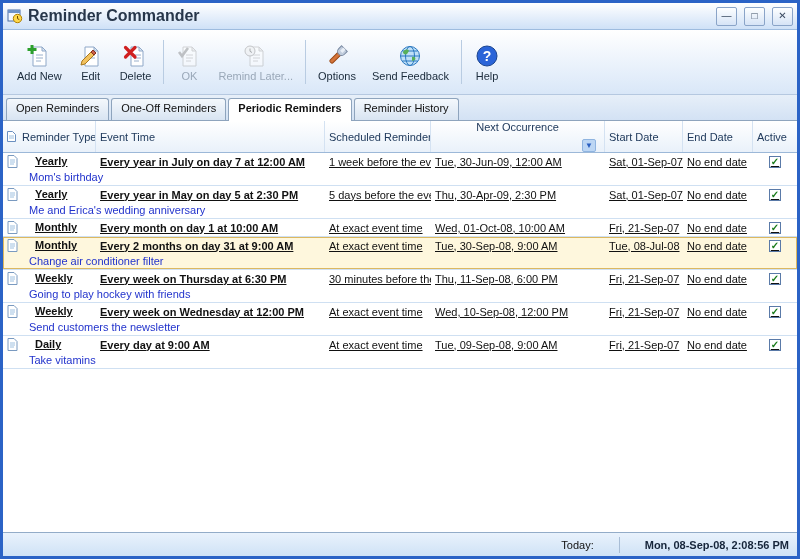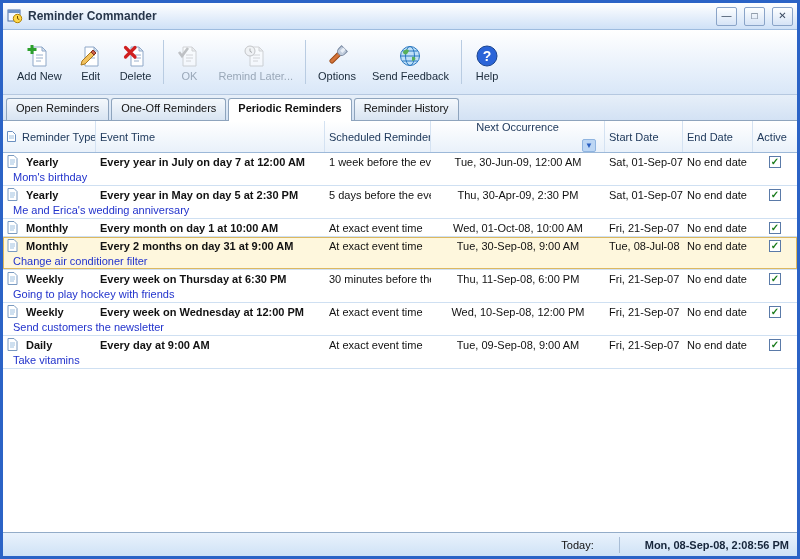--- a/index.html
+++ b/index.html
@@ -1,21 +1,21 @@
 <!DOCTYPE html>
 <html><head>
 <meta charset="utf-8">
 <style>
   html,body{margin:0;padding:0;}
   body{width:800px;height:559px;font-family:"Liberation Sans",sans-serif;font-size:11px;color:#111;background:#fff;overflow:hidden;}
   .window{position:absolute;top:0;left:0;width:800px;height:559px;box-sizing:border-box;border:3px solid #2b63c6;display:flex;flex-direction:column;background:#fff;}
 
   
   .titlebar{flex:0 0 26px;background:linear-gradient(#ffffff,#cfe1f7);display:flex;align-items:center;padding:0 4px;gap:5px;border-bottom:1px solid #9ebcdf;}
-  .title-text{font-weight:bold;color:#27364a;font-size:12px;flex:1;}
+  .title-text{font-weight:bold;color:#27364a;font-size:16px;flex:1;}
   .win-btn{width:19px;height:17px;border:1px solid #8aa4c8;background:linear-gradient(#fdfeff,#d6e4f6);display:flex;align-items:center;justify-content:center;font-size:10px;color:#3a4a60;margin-left:2px;border-radius:2px;line-height:1;}
 
   
   .toolbar{flex:0 0 60px;background:linear-gradient(#ffffff,#d9e7f8);display:flex;align-items:center;padding:2px 4px 2px 6px;border-bottom:1px solid #b5c8e0;}
   .tb-btn{display:flex;flex-direction:column;align-items:center;justify-content:center;gap:1px;padding:3px 7px 2px;border:1px solid transparent;border-radius:3px;color:#1a2a3a;}
   .tb-btn .lbl{white-space:nowrap;}
   .tb-btn.disabled{color:#9aa8b8;}
   .tb-btn.disabled svg{opacity:.45;filter:grayscale(1);}
   .tb-sep{width:1px;height:44px;background:#b9cce2;margin:0 4px;flex:0 0 1px;}
 
@@ -29,24 +29,24 @@
   .hcell{display:flex;align-items:center;padding:0 4px;border-right:1px solid #d4e2f2;color:#203a5c;box-sizing:border-box;white-space:nowrap;overflow:hidden;gap:6px;}
   .c0{width:93px;}.c1{width:229px;}.c2{width:106px;}.c3{width:174px;flex-direction:column;}.c4{width:78px;}.c5{width:70px;}
   .c6{flex:1;border-right:none;}
   .sort-arrow{margin-left:auto;margin-right:4px;font-size:8px;color:#2a5fc0;background:#bcd6f4;border:1px solid #8fb4e0;border-radius:2px;padding:0 2px;line-height:11px;}
 
   
   .table-body{flex:1;background:#fff;overflow:hidden;}
   .entry{border-bottom:1px solid #cfe0f2;}
   .entry.selected{background:#fef7dd;box-shadow:inset 0 0 0 1px #dcb860;}
   .row-main{display:flex;height:17px;align-items:center;}
-  .cell{padding:0 4px;box-sizing:border-box;white-space:nowrap;overflow:hidden;display:flex;align-items:center;gap:8px;}
+  .cell{padding:0 4px;box-sizing:border-box;white-space:nowrap;overflow:hidden;display:flex;gap:17px;text-decoration:underline;}
   .cell.bold{font-weight:bold;}
   .cell.c6{justify-content:center;}
-  .row-desc{height:15px;line-height:15px;padding-left:10px;color:#2233cc;white-space:nowrap;overflow:hidden;}
+  .row-desc{height:15px;line-height:15px;padding-left:10px;color:#2233cc;white-space:nowrap;overflow:hidden;margin-left:16px;}
   .checkbox{width:12px;height:12px;box-sizing:border-box;border:1px solid #5a7aa8;background:#fff;display:flex;align-items:center;justify-content:center;font-size:10px;color:#187a18;font-weight:bold;line-height:1;}
 
   
   .statusbar{flex:0 0 23px;background:linear-gradient(#e9f2fc,#cfe2f6);border-top:1px solid #93acc8;display:flex;align-items:center;justify-content:flex-end;padding:0 8px;gap:25px;}
   .status-sep{width:1px;height:16px;background:#a8bdd6;}
   .status-date{font-weight:bold;color:#16253a;}
   svg{display:block;}
 </style>
 </head>
 <body>

